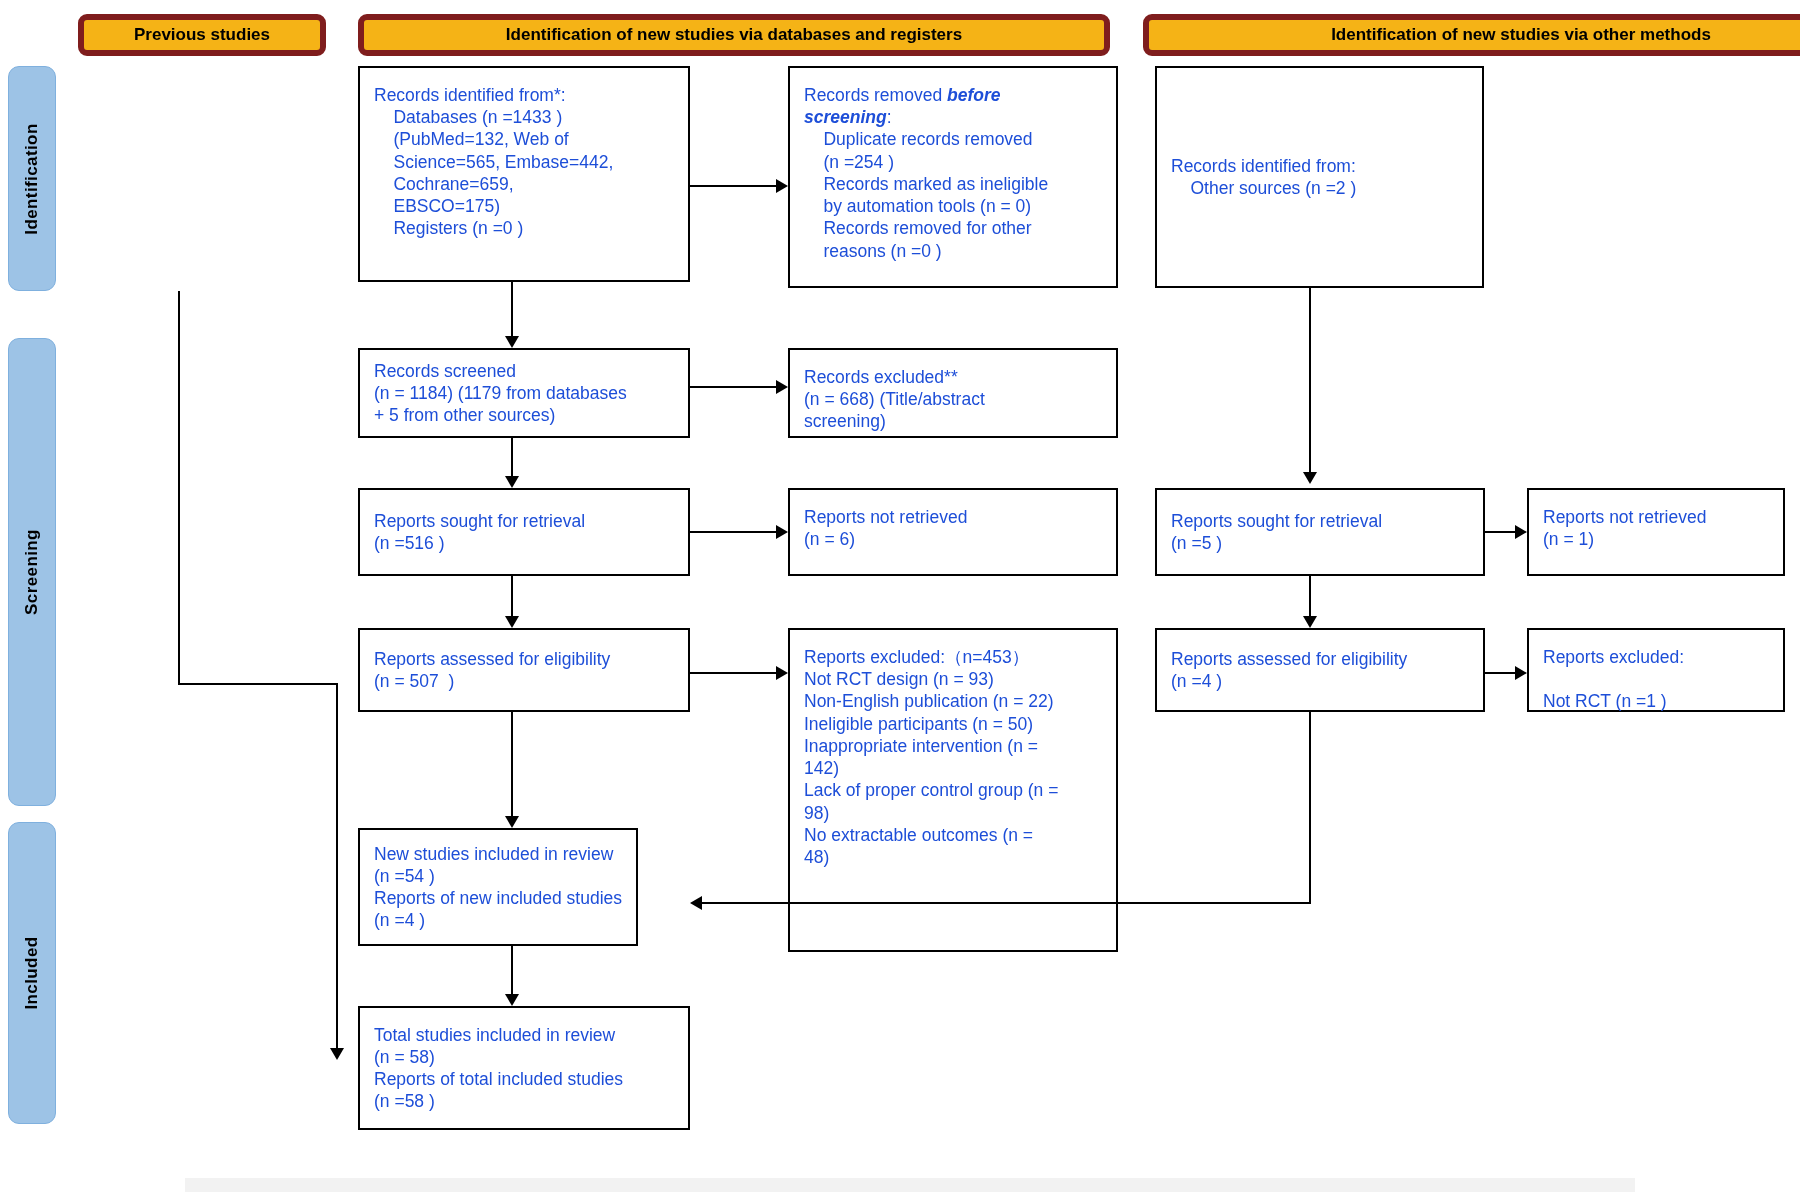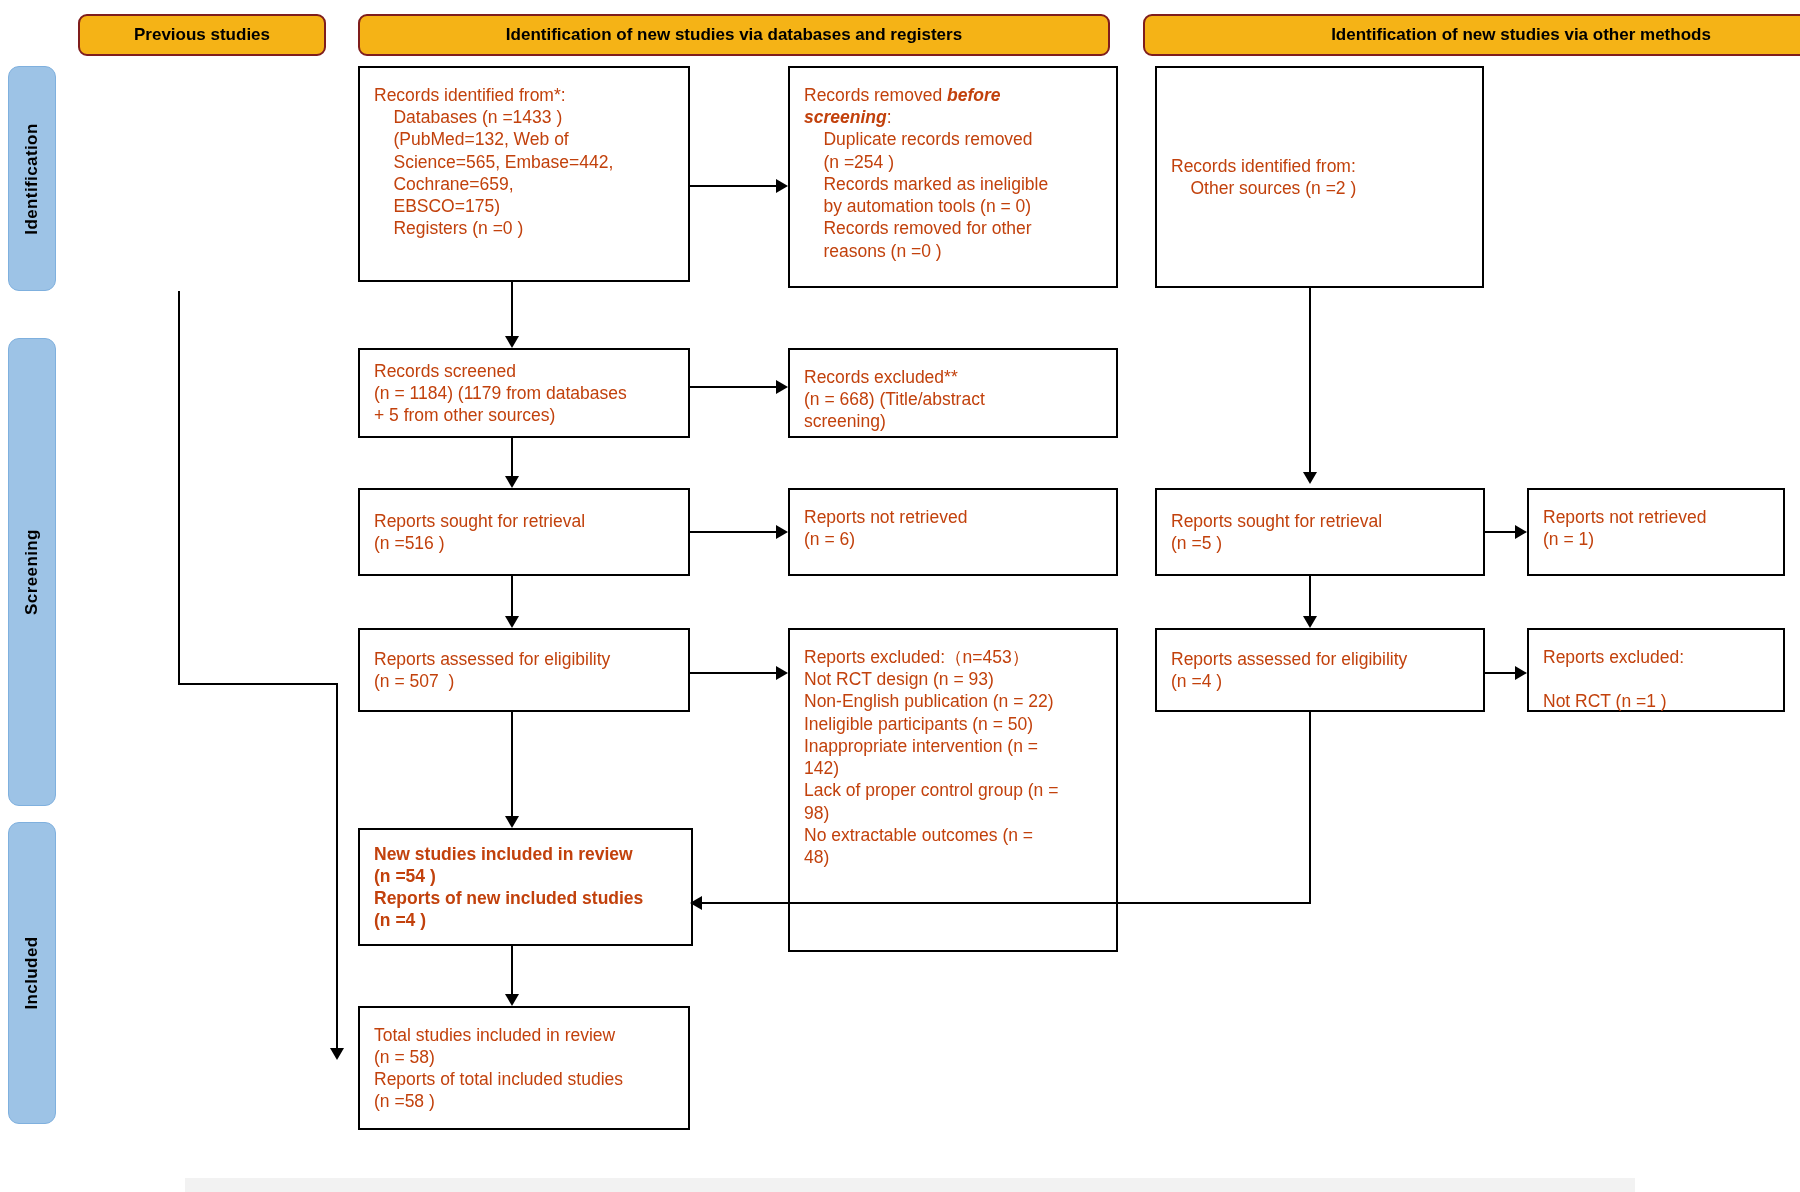--- a/index.html
+++ b/index.html
@@ -16,21 +16,21 @@
     width: 1800px;
     height: 1192px;
     background: #ffffff;
     overflow: hidden;
   }
 
   
   .banner {
     position: absolute;
     background: #F5B316;
-    border: 2px solid #7f1d1d;
+    border: 6px solid #7f1d1d;
     border-radius: 9px;
     display: flex;
     align-items: center;
     justify-content: center;
     font-weight: bold;
     font-size: 17px;
     color: #000;
     text-align: center;
     line-height: 1.15;
     box-sizing: border-box;
@@ -67,21 +67,21 @@
     padding: 6px 10px 6px 14px;
   }
   .box.top {
     align-items: flex-start;
     padding-top: 16px;
   }
   .box-text {
     font-size: 17.5px;
     line-height: 1.27;
     white-space: pre-wrap;
-    color: #c2410c;
+    color: #1d4ed8;
   }
   .box-text em {
     font-style: italic;
     font-weight: bold;
   }
 
   
   .line-h, .line-v {
     position: absolute;
     background: #000000;
@@ -229,21 +229,21 @@
 No extractable outcomes (n =
 48)</div>
   </div>
 
   <div class="line-h" style="left:690px; top:672px; width:86px;"></div>
   <div class="arrow-r" style="left:776px; top:666px;"></div>
 
   <div class="line-v" style="left:511px; top:712px; height:108px;"></div>
   <div class="arrow-d" style="left:505px; top:816px;"></div>
 
-  <div class="box" style="left:358px; top:828px; width:335px; height:118px;font-weight:bold;">
+  <div class="box" style="left:358px; top:828px; width:280px; height:118px;">
     <div class="box-text">New studies included in review
 (n =54 )
 Reports of new included studies
 (n =4 )</div>
   </div>
 
   <div class="line-v" style="left:511px; top:946px; height:52px;"></div>
   <div class="arrow-d" style="left:505px; top:994px;"></div>
 
   <div class="box" style="left:358px; top:1006px; width:332px; height:124px;">

